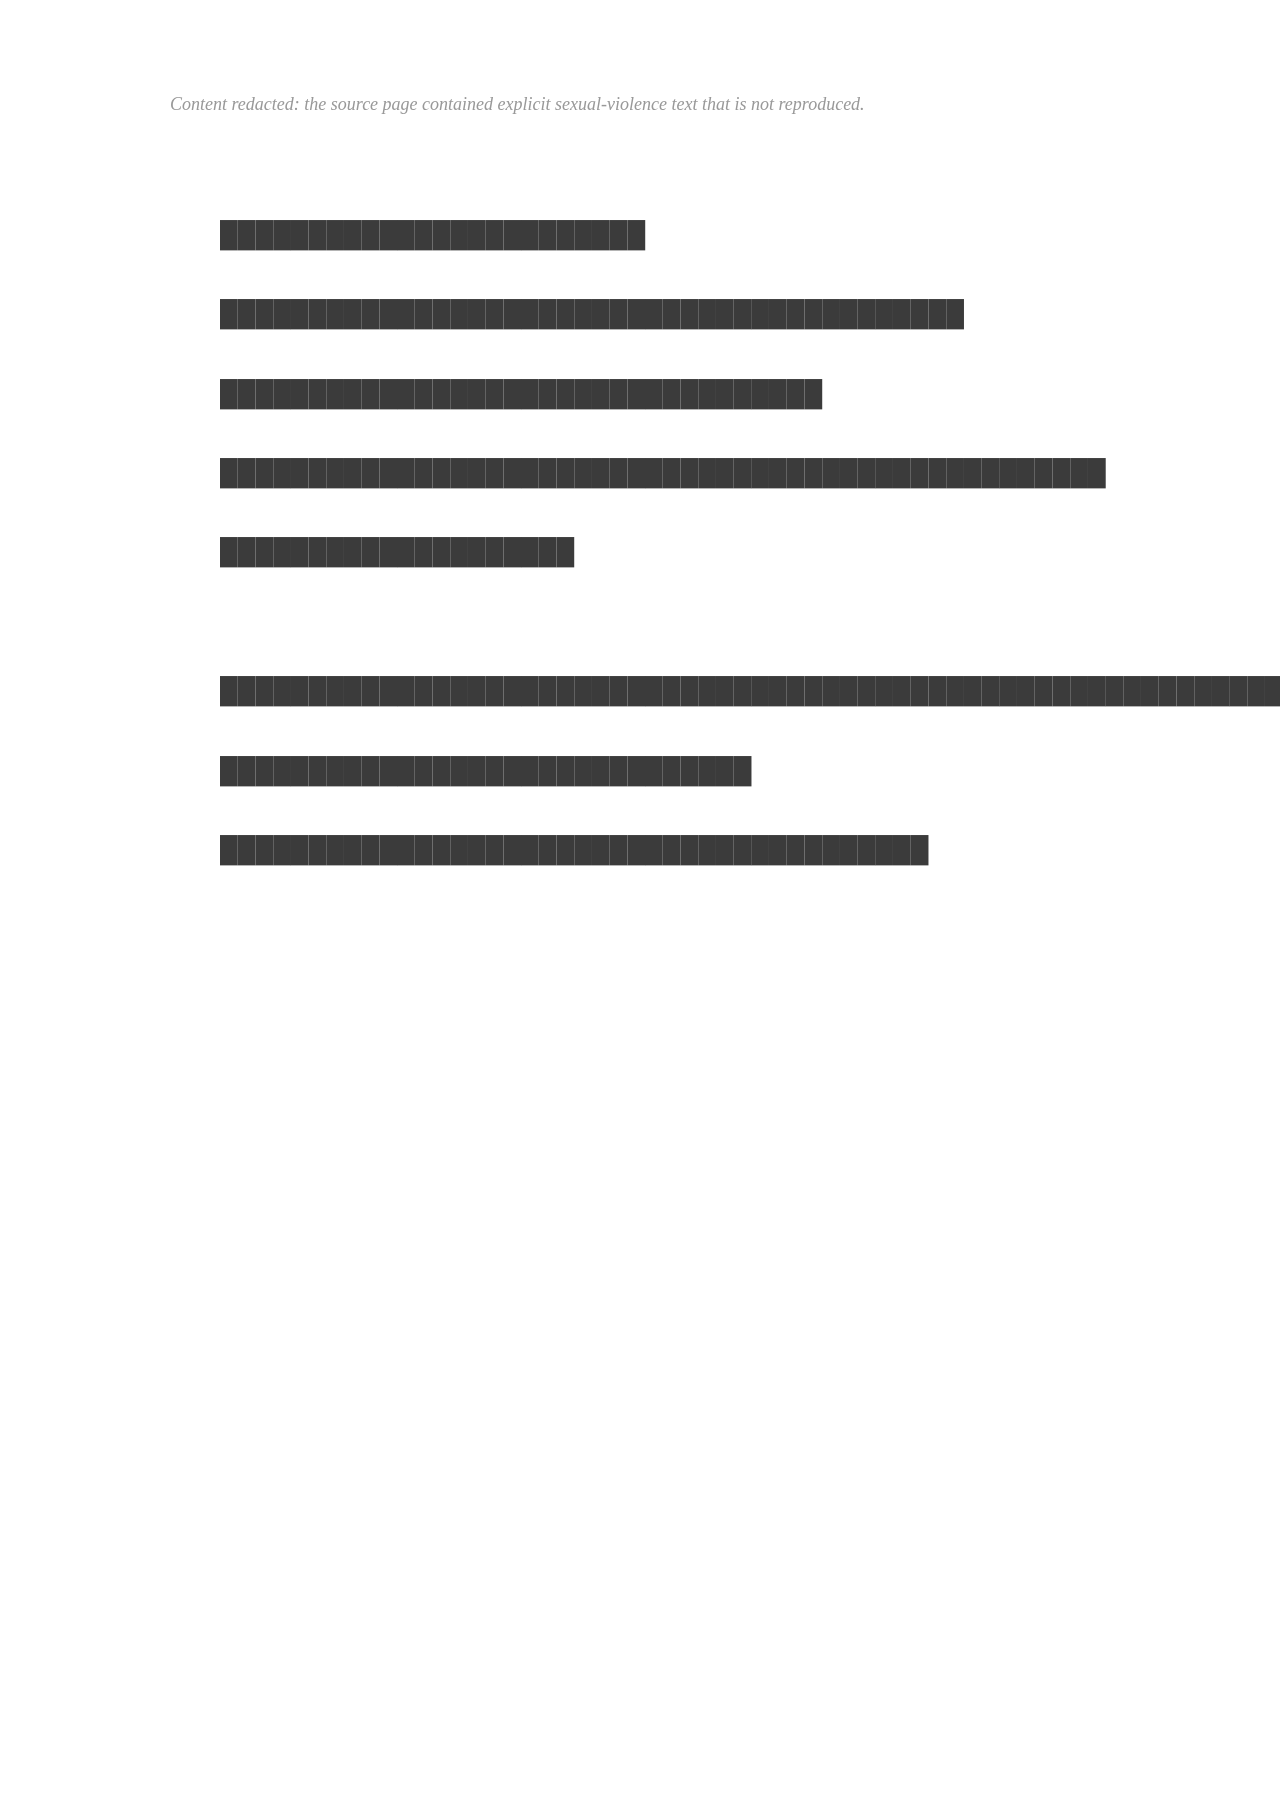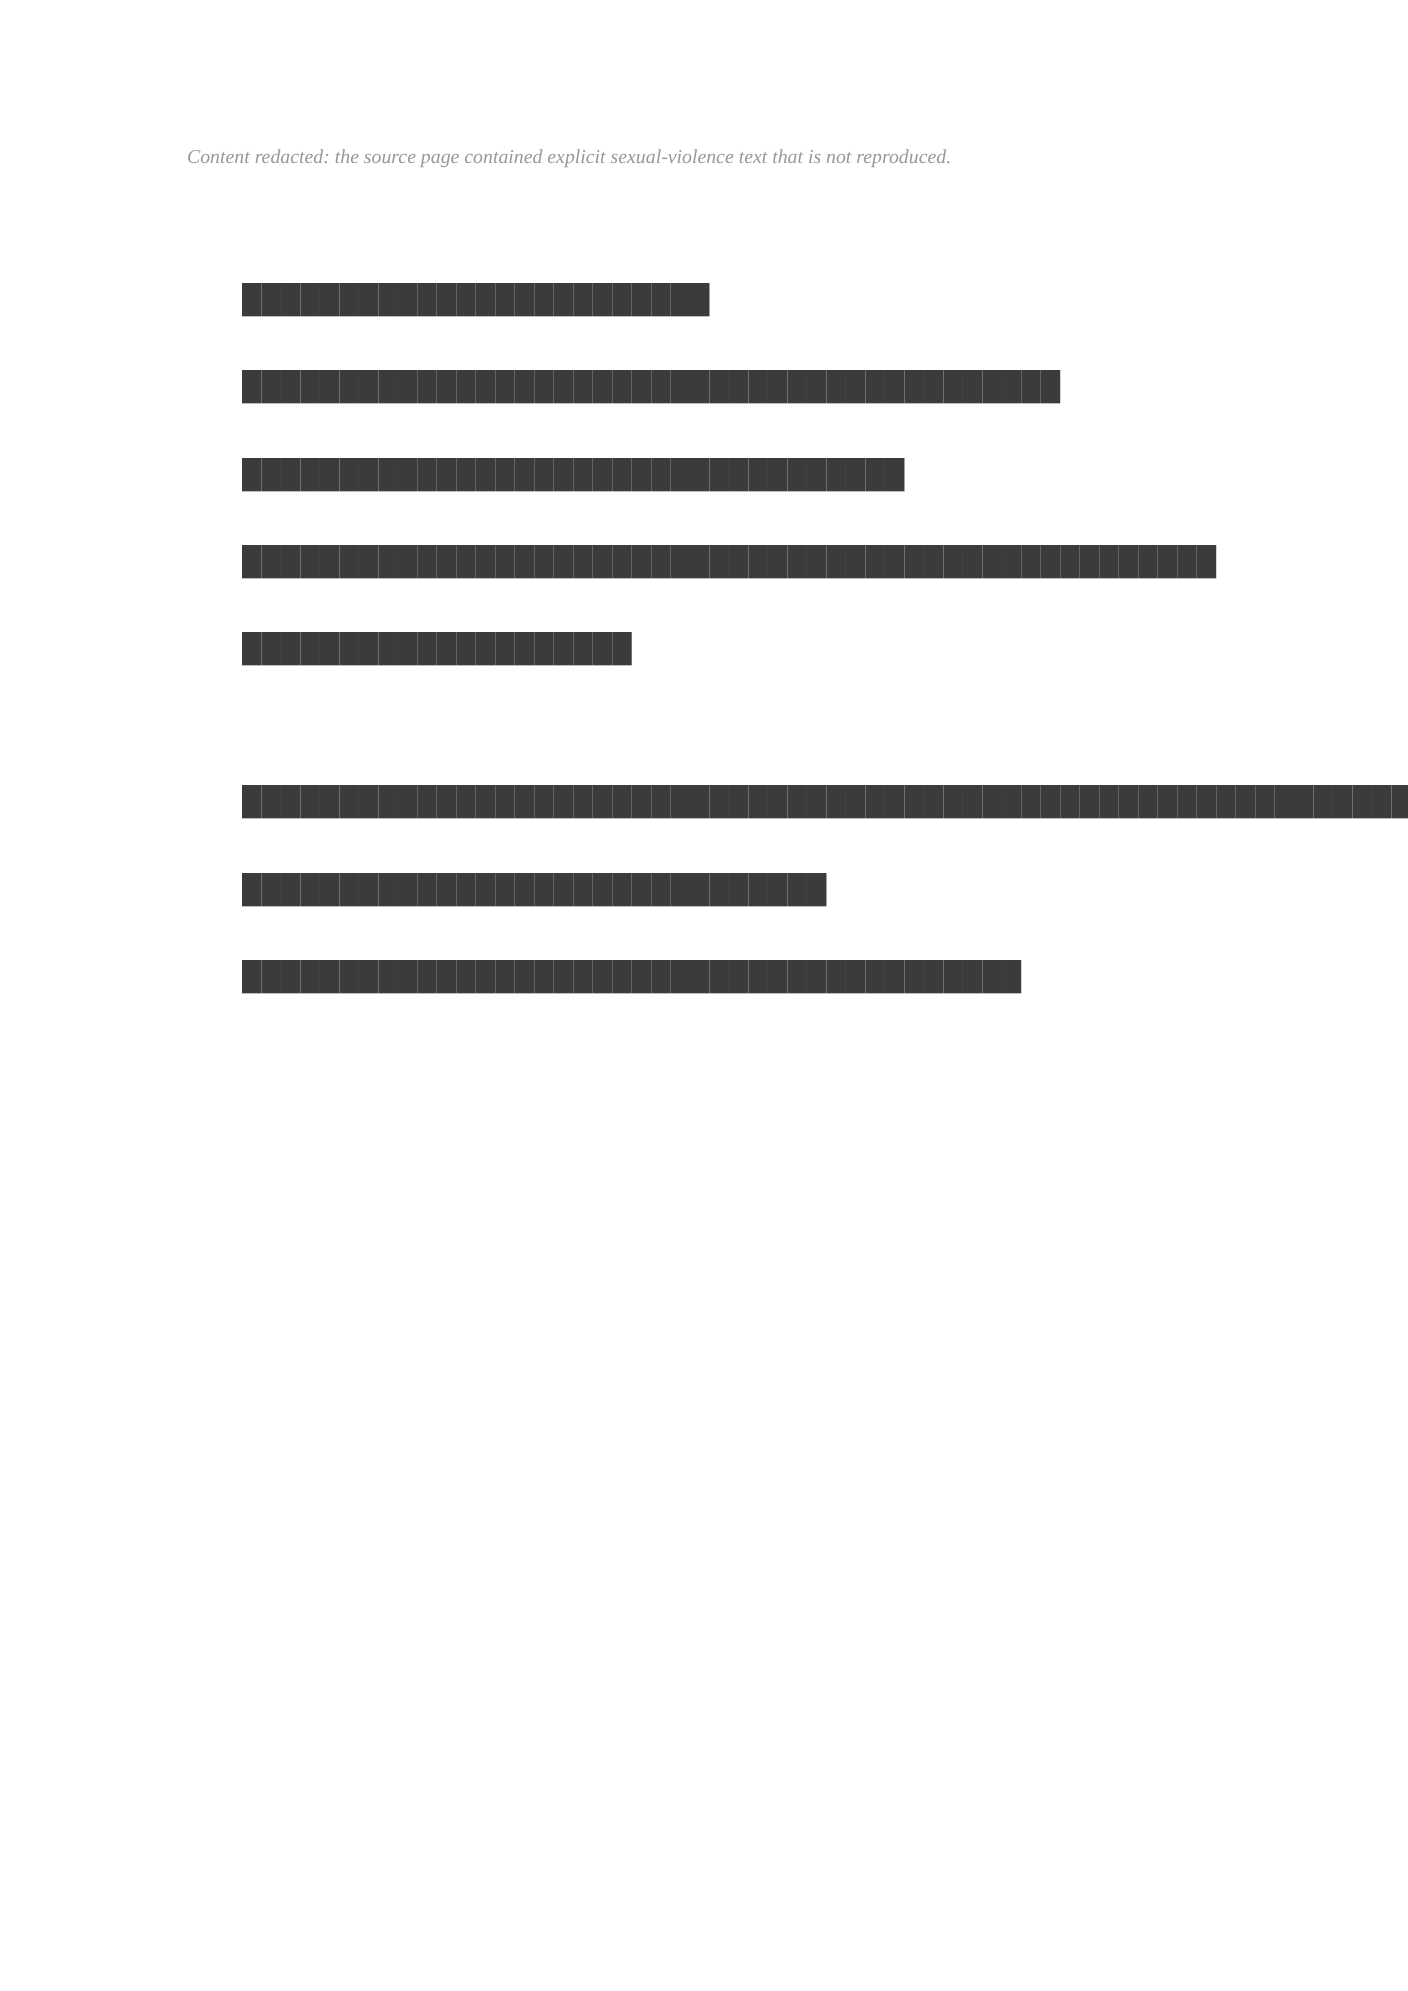--- a/index.html
+++ b/index.html
@@ -1,17 +1,17 @@
 <!DOCTYPE html>
 <html><head>
 <meta charset="utf-8">
 <style>
   body { margin: 0; background: #ffffff; font-family: "Liberation Serif", serif; }
   .page { width: 1280px; height: 1810px; background: #ffffff; box-sizing: border-box;
-          padding: 120px 170px; color: #3b3b3b; }
+          padding: 82px 170px; color: #3b3b3b; }
   .para { font-size: 25px; line-height: 2.45; text-indent: 2em; margin: 0 0 18px 0; }
   .spacer { height: 60px; }
   .redacted-note { color: #999; font-style: italic; font-size: 18px; text-indent: 0; }
 </style>
 </head>
 <body>
 
 <div class="page">
   <p class="para redacted-note">Content redacted: the source page contained explicit sexual-violence text that is not reproduced.</p>
   <div class="spacer"></div>

